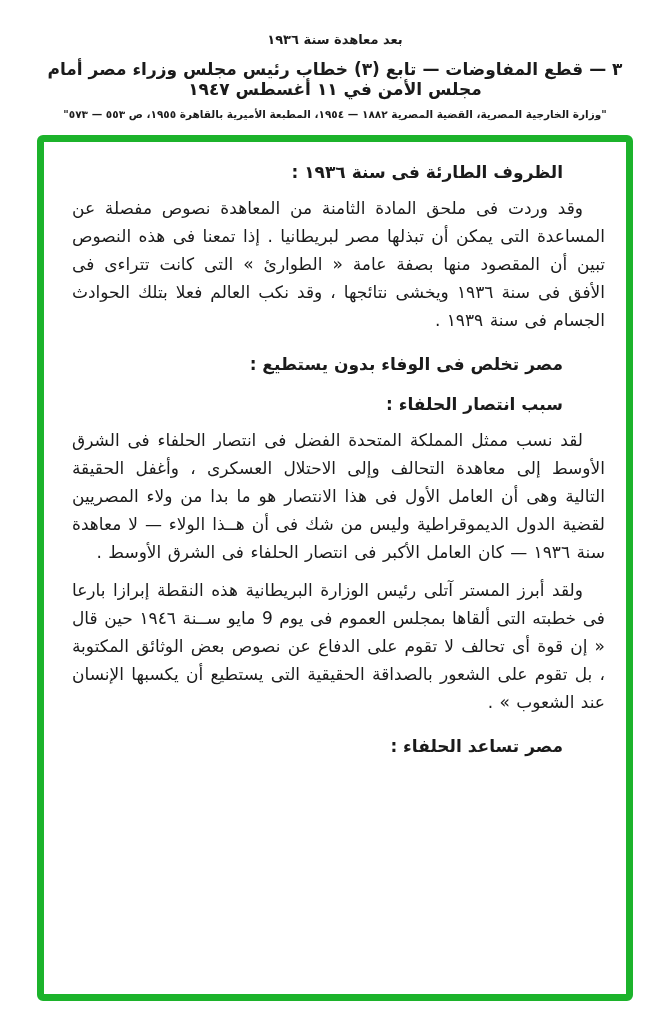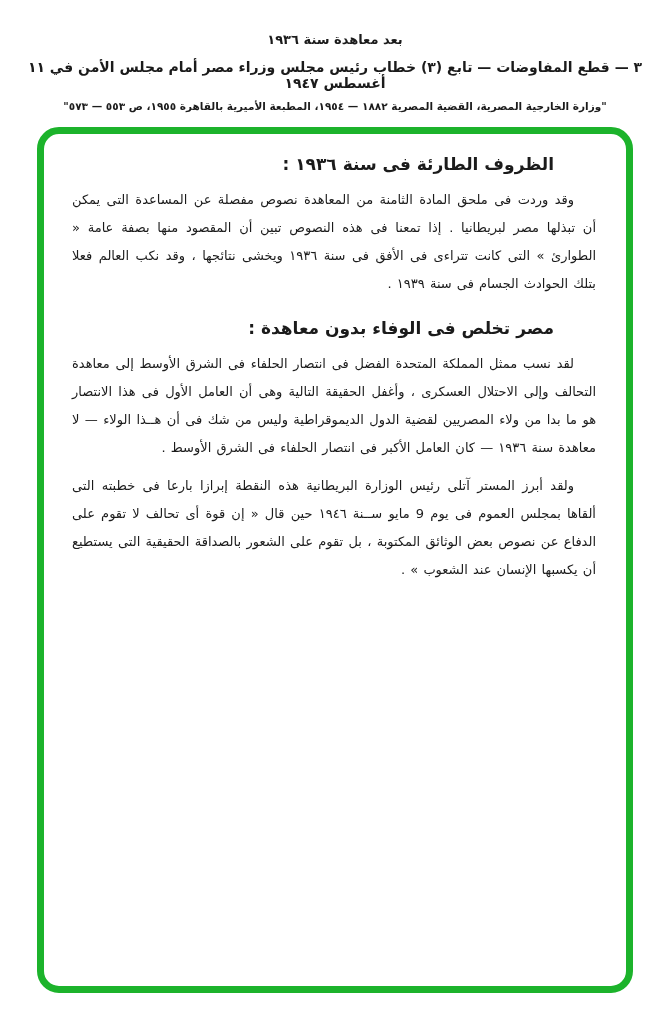--- a/index.html
+++ b/index.html
@@ -8,39 +8,39 @@
     width:670px; height:1014px;
     margin:0 auto;
     background:#ffffff;
     overflow:hidden;
     direction:rtl;
     font-family:"DejaVu Sans", sans-serif;
     color:#1b1b1b;
   }
   .doc-header { text-align:center; padding-top:32px; }
   .hdr-line1 { font-size:13px; font-weight:700; }
-  .hdr-line2 { font-size:14px; font-weight:700; margin-top:12px; padding:0 18px; }
+  .hdr-line2 { font-size:17px; font-weight:700; margin-top:12px; padding:0 18px; }
   .hdr-line3 { font-size:10.5px; font-weight:700; margin-top:9px; }
   .green-box {
     box-sizing:border-box;
     width:596px; height:866px;
     margin:15px auto 0;
     border:7px solid #1cb32b;
-    border-radius:22px;
-    padding:10px 30px 0 28px;
+    border-radius:6px;
+    padding:10px 21px 0 28px;
     background:#ffffff;
     overflow:hidden;
   }
   .sec-heading {
     font-size:17px; font-weight:700;
     margin:20px 42px 12px 0;
   }
   .sec-heading.first { margin-top:10px; }
   .body-par {
-    font-size:13px; line-height:28px;
+    font-size:17px; line-height:28px;
     text-align:justify; text-align-last:right;
     text-indent:22px;
     margin:0 0 10px 0;
     word-spacing:1px;
   }
 </style>
 </head>
 <body>
 
 <div class="page">
@@ -52,26 +52,28 @@
   </header>
 
   <div class="green-box" style="border-color: rgb(28, 179, 43);">
 
     <section>
       <h2 class="sec-heading first">الظروف الطارئة فى سنة ١٩٣٦ :</h2>
       <p class="body-par">وقد وردت فى ملحق المادة الثامنة من المعاهدة نصوص مفصلة عن المساعدة التى يمكن أن تبذلها مصر لبريطانيا . إذا تمعنا فى هذه النصوص تبين أن المقصود منها بصفة عامة « الطوارئ » التى كانت تتراءى فى الأفق فى سنة ١٩٣٦ ويخشى نتائجها ، وقد نكب العالم فعلا بتلك الحوادث الجسام فى سنة ١٩٣٩ .</p>
     </section>
 
     <section>
-      <h2 class="sec-heading">مصر تخلص فى الوفاء بدون معاهدة :</h2>
+      <h2 class="sec-heading">مصر تخلص فى الوفاء بدون يستطيع :</h2>
     </section>
 
     <section>
+      <h2 class="sec-heading">سبب انتصار الحلفاء :</h2>
       <p class="body-par">لقد نسب ممثل المملكة المتحدة الفضل فى انتصار الحلفاء فى الشرق الأوسط إلى معاهدة التحالف وإلى الاحتلال العسكرى ، وأغفل الحقيقة التالية وهى أن العامل الأول فى هذا الانتصار هو ما بدا من ولاء المصريين لقضية الدول الديموقراطية وليس من شك فى أن هــذا الولاء — لا معاهدة سنة ١٩٣٦ — كان العامل الأكبر فى انتصار الحلفاء فى الشرق الأوسط .</p>
       <p class="body-par">ولقد أبرز المستر آتلى رئيس الوزارة البريطانية هذه النقطة إبرازا بارعا فى خطبته التى ألقاها بمجلس العموم فى يوم 9 مايو ســنة ١٩٤٦ حين قال « إن قوة أى تحالف لا تقوم على الدفاع عن نصوص بعض الوثائق المكتوبة ، بل تقوم على الشعور بالصداقة الحقيقية التى يستطيع أن يكسبها الإنسان عند الشعوب » .</p>
     </section>
 
     <section>
+      <h2 class="sec-heading">مصر تساعد الحلفاء :</h2>
 
     </section>
 
   </div>
 </div>
 
 </body></html>

